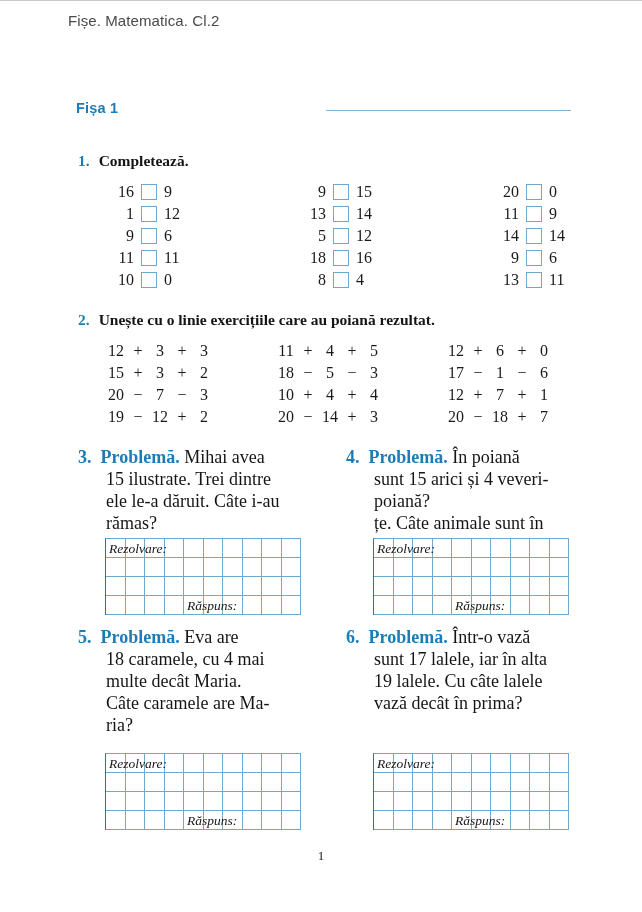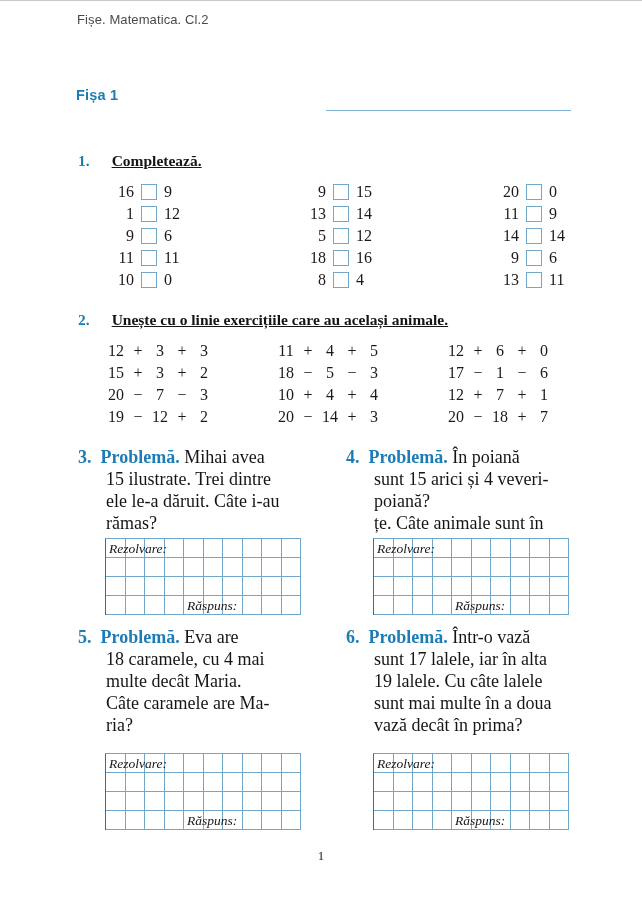--- a/index.html
+++ b/index.html
@@ -22,33 +22,33 @@
     top: 0; left: 0;
     width: 642px;
     height: 1px;
     background: #c9c9c9;
   }
 
   
   .running-header {
     position: absolute;
     top: 12px;
-    left: 41px;
+    left: 32px;
     font-family: "Liberation Sans", "DejaVu Sans", sans-serif;
-    font-size: 13px;
+    font-size: 15px;
     color: #4a4a4a;
     letter-spacing: 0.1px;
     white-space: nowrap;
     padding-left: 36px;
   }
 
   
   .sheet-title {
     position: absolute;
-    top: 87px;
+    top: 100px;
     left: 76px;
     font-family: "Liberation Sans", "DejaVu Sans", sans-serif;
     font-size: 14.5px;
     font-weight: bold;
     color: #1D7CB5;
     letter-spacing: 0.2px;
   }
   .title-rule {
     position: absolute;
     top: 110px;
@@ -65,22 +65,21 @@
   }
   .ex-num {
     color: #1D7CB5;
     font-weight: bold;
     font-size: 15.5px;
   }
   .ex-title {
     font-weight: bold;
     font-size: 15.5px;
     color: #151515;
-    margin-left: 22px;
-    text-decoration: underline;
+    margin-left: 9px;
   }
 
   
   .cmp-col {
     position: absolute;
   }
   .cmp-row {
     display: flex;
     align-items: center;
     height: 22px;
@@ -289,21 +288,21 @@
       <span class="cmp-right">6</span>
     </div>
     <div class="cmp-row">
       <span class="cmp-left">13</span>
       <span class="cmp-box"></span>
       <span class="cmp-right">11</span>
     </div>
   </div>
 
 <div class="ex-head" style="top:311px; left:78px;">
-  <span class="ex-num">2.</span><span class="ex-title">Unește cu o linie exercițiile care au același animale.</span>
+  <span class="ex-num">2.</span><span class="ex-title">Unește cu o linie exercițiile care au poiană rezultat.</span>
 </div>
 
 <div class="expr-col" id="expr-col-0" style="top:340px; left:105px;">
     <div class="expr-row">
       <span class="t n">12</span>
       <span class="t op">+</span>
       <span class="t n">3</span>
       <span class="t op">+</span>
       <span class="t n">3</span>
     </div>
@@ -572,21 +571,20 @@
       <div class="grid-cell"></div>
       <div class="grid-label label-raspuns">Răspuns:</div>
     </div>
   </div>
 
 <div class="prob" id="prob-3" style="top:626px; left:346px;">
     <div class="prob-body">
       <div class="prob-line first"><span class="lead-num">6.</span><span>&nbsp;&nbsp;</span><span class="lead-word">Problemă.</span><span> Într-o vază</span></div>
       <div class="prob-line prob-text-indent"><span>sunt 17 lalele, iar în alta</span></div>
       <div class="prob-line prob-text-indent"><span>19 lalele. Cu câte lalele</span></div>
-      <div class="prob-line prob-text-indent"><span>sunt mai multe în a doua</span></div>
       <div class="prob-line prob-text-indent"><span>vază decât în prima?</span></div>
     </div>
   </div>
 <div class="grid" id="grid-3" style="top:753px; left:373px;">
     <div class="grid-row" style="position: relative;">
       <div class="grid-cell"></div>
       <div class="grid-cell"></div>
       <div class="grid-cell"></div>
       <div class="grid-cell"></div>
       <div class="grid-cell"></div>

